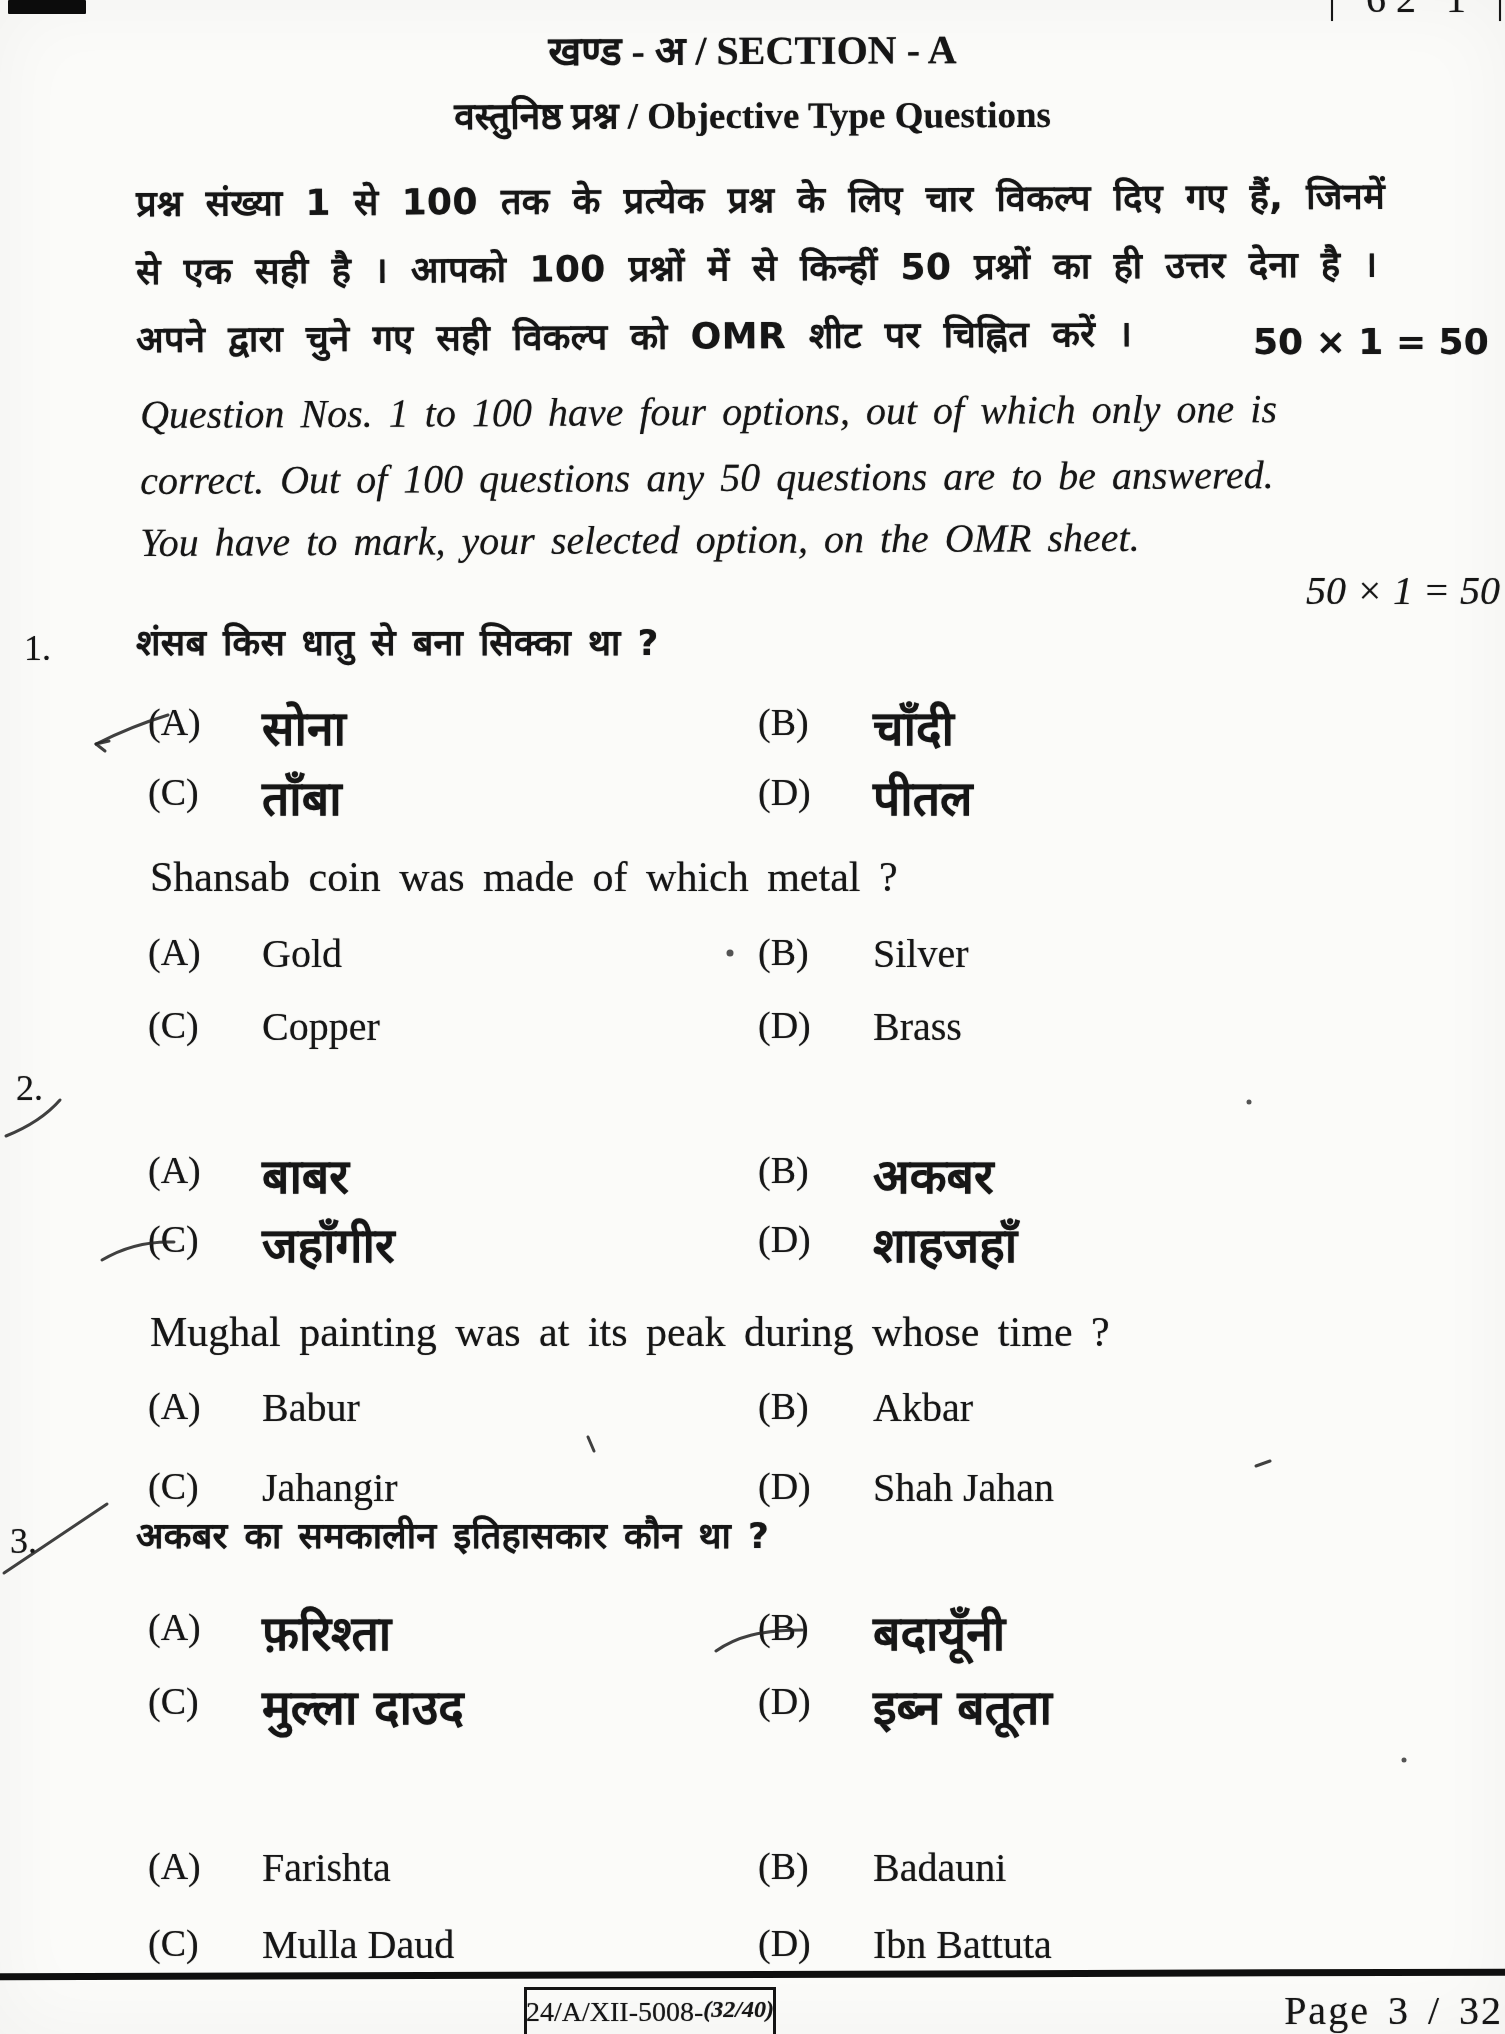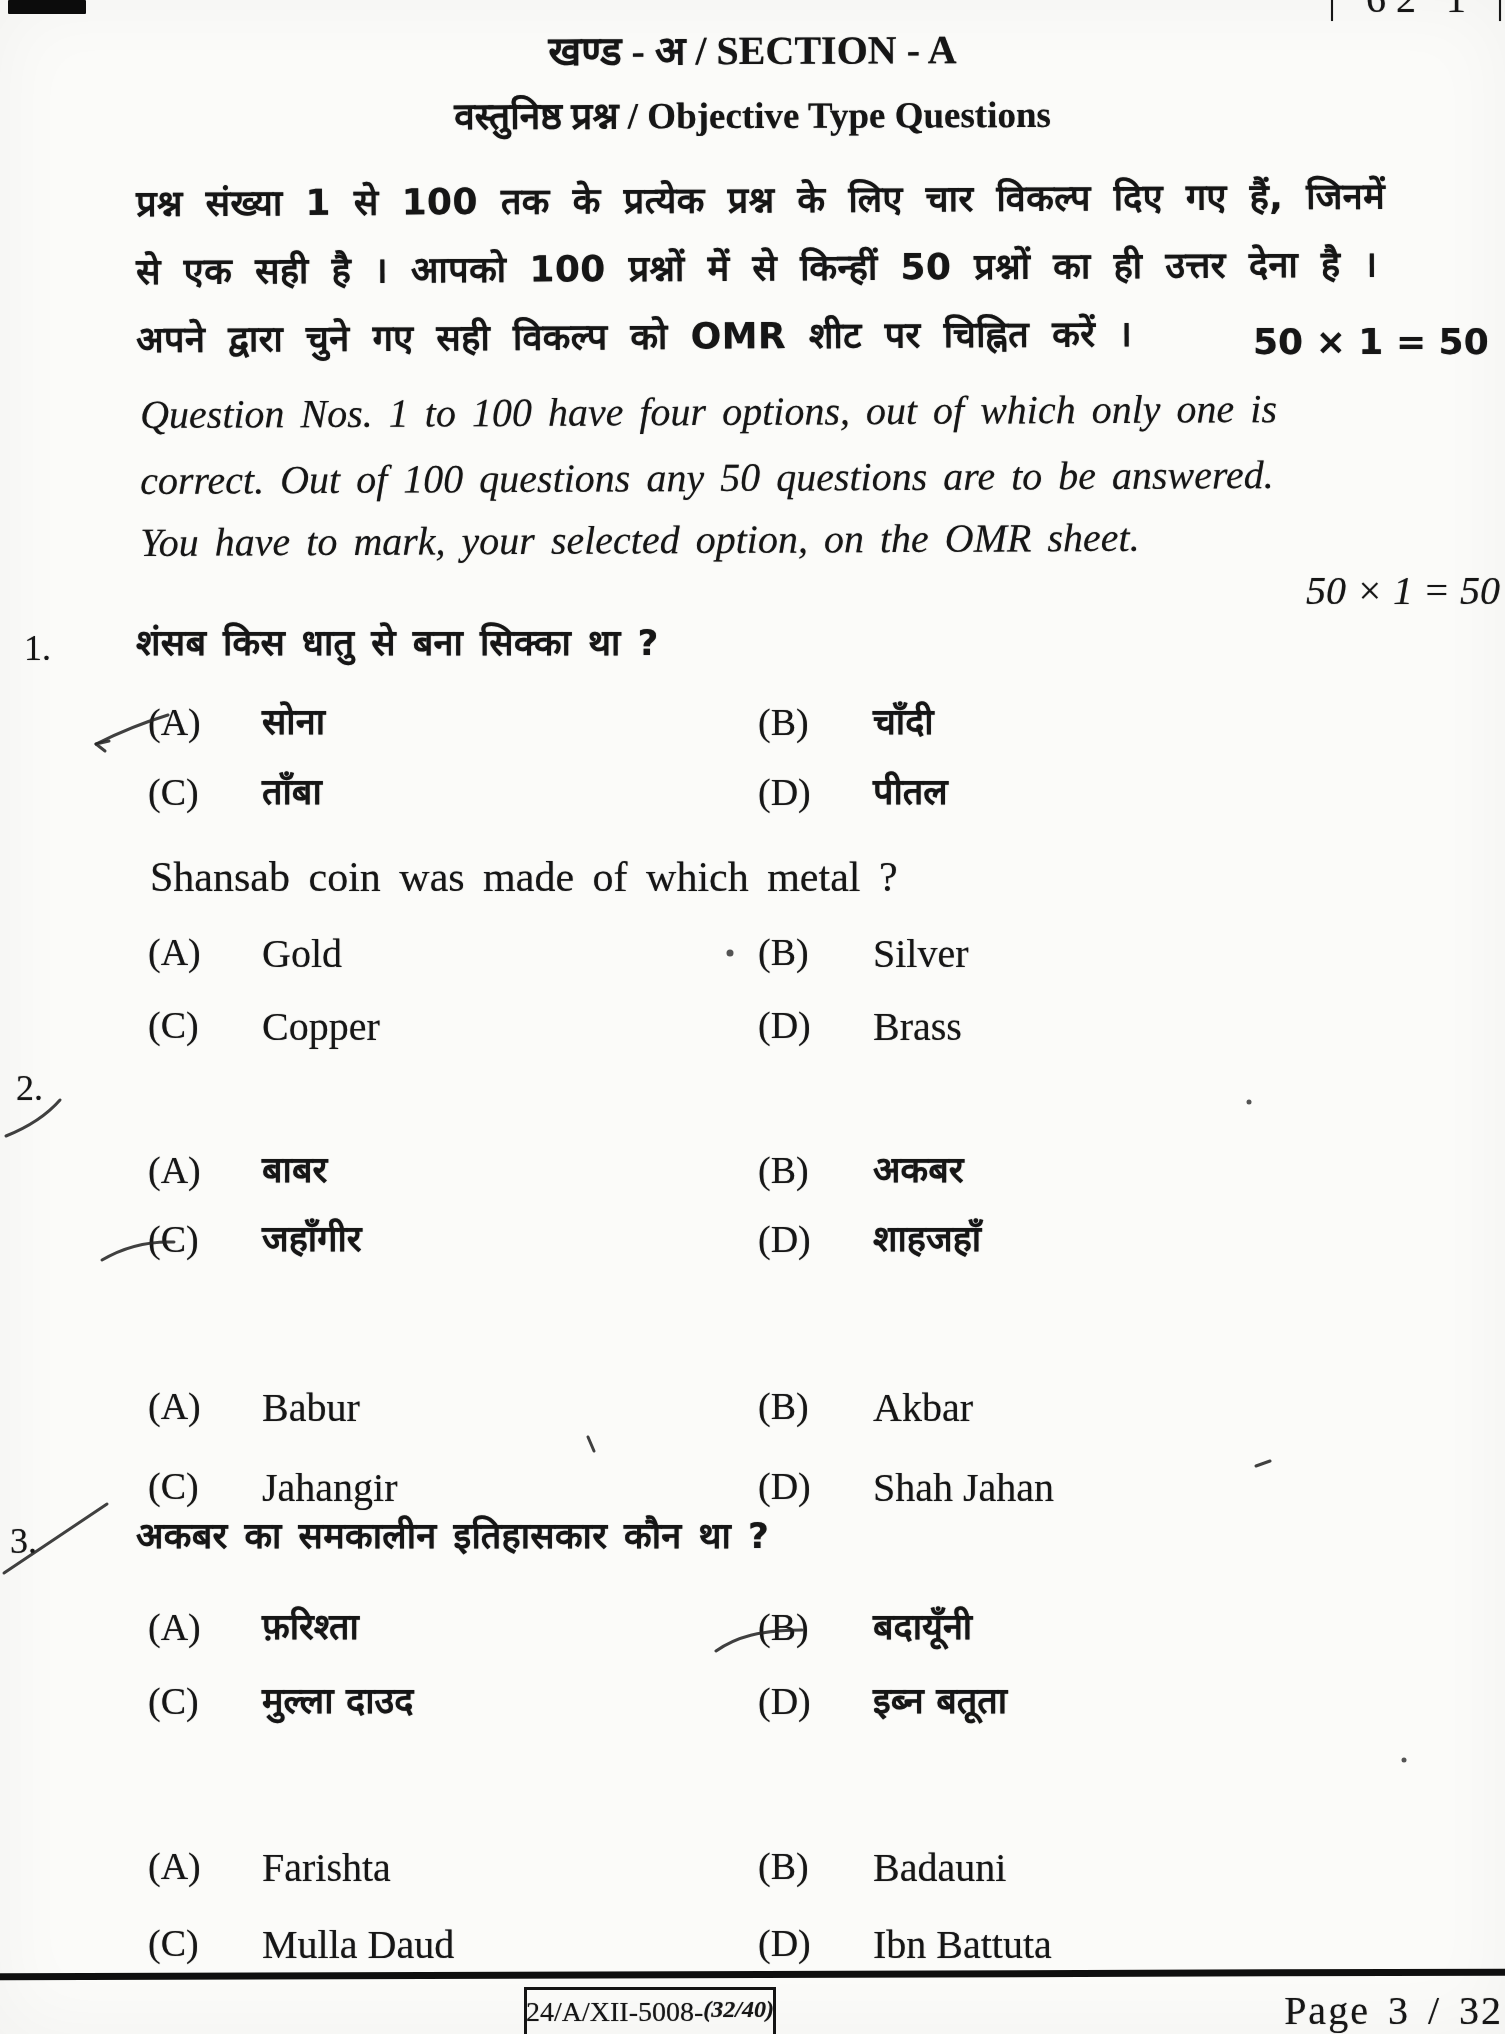--- a/index.html
+++ b/index.html
@@ -24,21 +24,21 @@
   .hline{left:136px;font-size:36px;word-spacing:10px;letter-spacing:.4px;transform:rotate(-0.35deg);transform-origin:left top;}
   .eline{left:140px;font-size:40px;word-spacing:6px;transform:rotate(-0.3deg);transform-origin:left top;}
 
   .q-num{font-family:"Liberation Serif",serif;font-size:36px;}
   .q-hi{left:136px;font-size:36px;letter-spacing:.3px;word-spacing:4px;}
   .q-en{left:136px;font-size:42px;word-spacing:8px;margin-left:14px;}
 
   .row{left:0;width:1505px;height:0;}
   .row span{position:absolute;white-space:nowrap;}
   .lbl{font-family:"Liberation Serif",serif;font-size:38px;}
-  .o-hi{font-family:"DejaVu Sans",sans-serif;font-weight:700;font-size:36px;}
+  .o-hi{font-family:"DejaVu Sans",sans-serif;font-weight:700;font-size:48px;}
   .o-en{font-family:"Liberation Serif",serif;font-size:40px;}
   .c1{left:148px;}  .c1t{left:262px;}
   .c2{left:758px;}  .c2t{left:873px;}
 
   .black-bar{left:8px;top:0;width:78px;height:14px;background:#0c0c0c;border-radius:1px;}
   .corner-clip{left:1328px;top:-24px;font-family:"Liberation Serif",serif;font-size:40px;letter-spacing:10px;}
 
   .footer-rule{left:0;top:1971px;width:1505px;height:7px;background:#0f0f0f;transform:rotate(-0.18deg);}
   .footer-box{
     left:524px;top:1987px;width:246px;height:52px;
@@ -114,20 +114,21 @@
     <span class="lbl c2 ink">(B)</span>
     <span class="o-hi c2t ink">अकबर</span>
   </div>
   <div class="abs row" style="top:1218px">
     <span class="lbl c1 ink">(C)</span>
     <span class="o-hi c1t ink">जहाँगीर</span>
     <span class="lbl c2 ink">(D)</span>
     <span class="o-hi c2t ink">शाहजहाँ</span>
   </div>
 
+  <div class="abs q-en serif ink" style="top:1308px">Mughal painting was at its peak during whose time ?</div>
 
   <div class="abs row" style="top:1385px">
     <span class="lbl c1 ink">(A)</span>
     <span class="o-en c1t ink">Babur</span>
     <span class="lbl c2 ink">(B)</span>
     <span class="o-en c2t ink">Akbar</span>
   </div>
   <div class="abs row" style="top:1465px">
     <span class="lbl c1 ink">(C)</span>
     <span class="o-en c1t ink">Jahangir</span>

